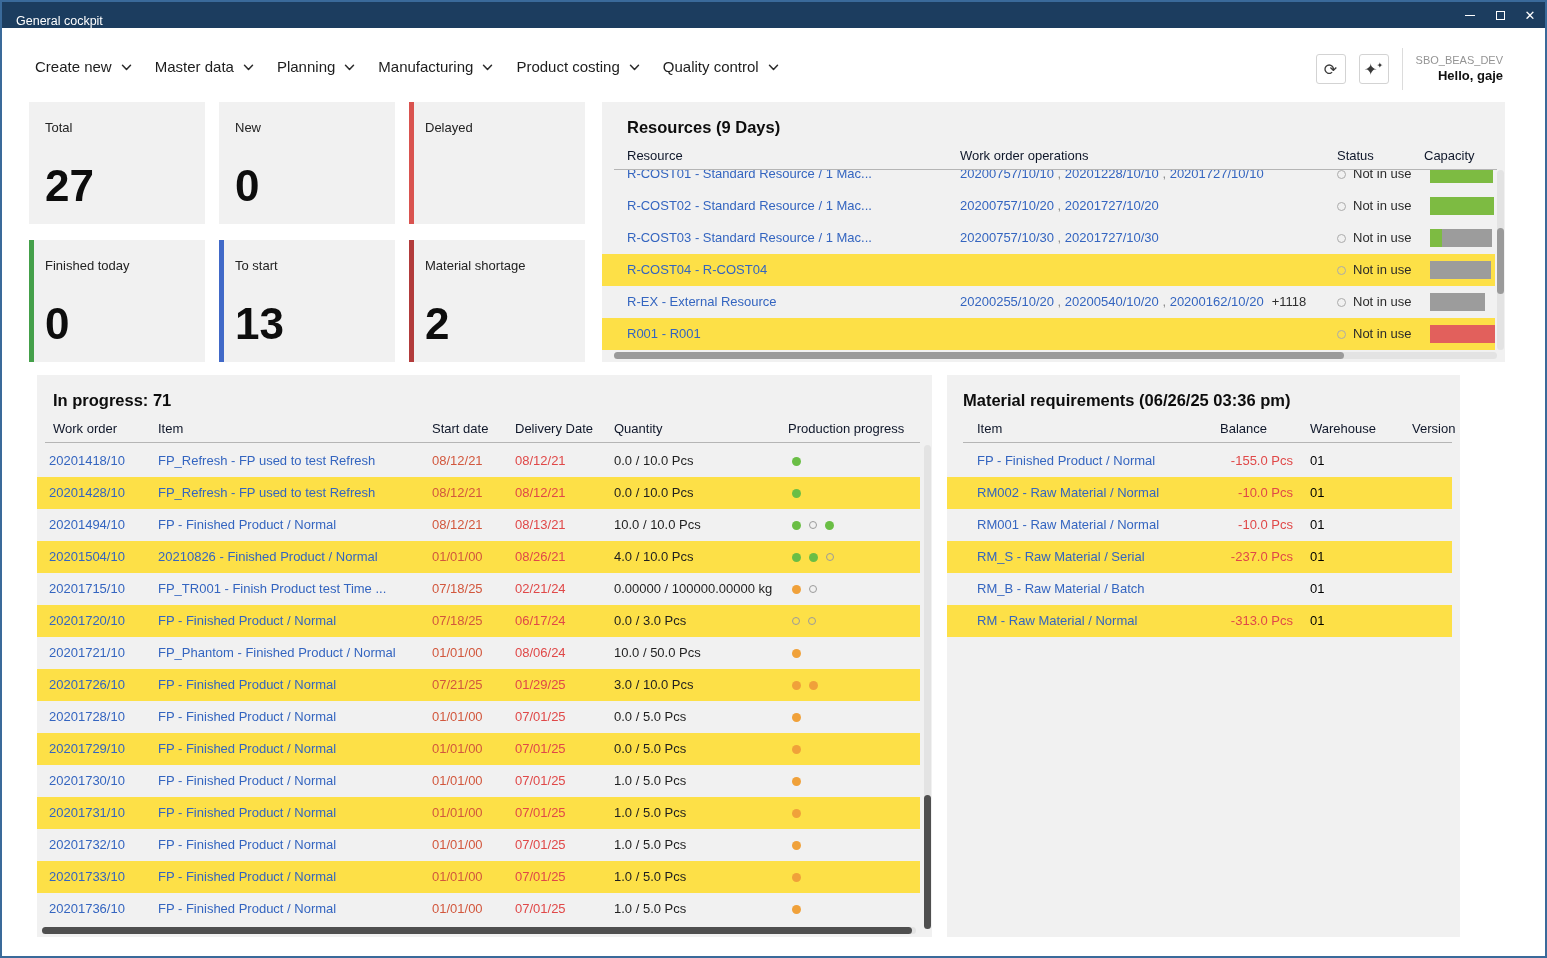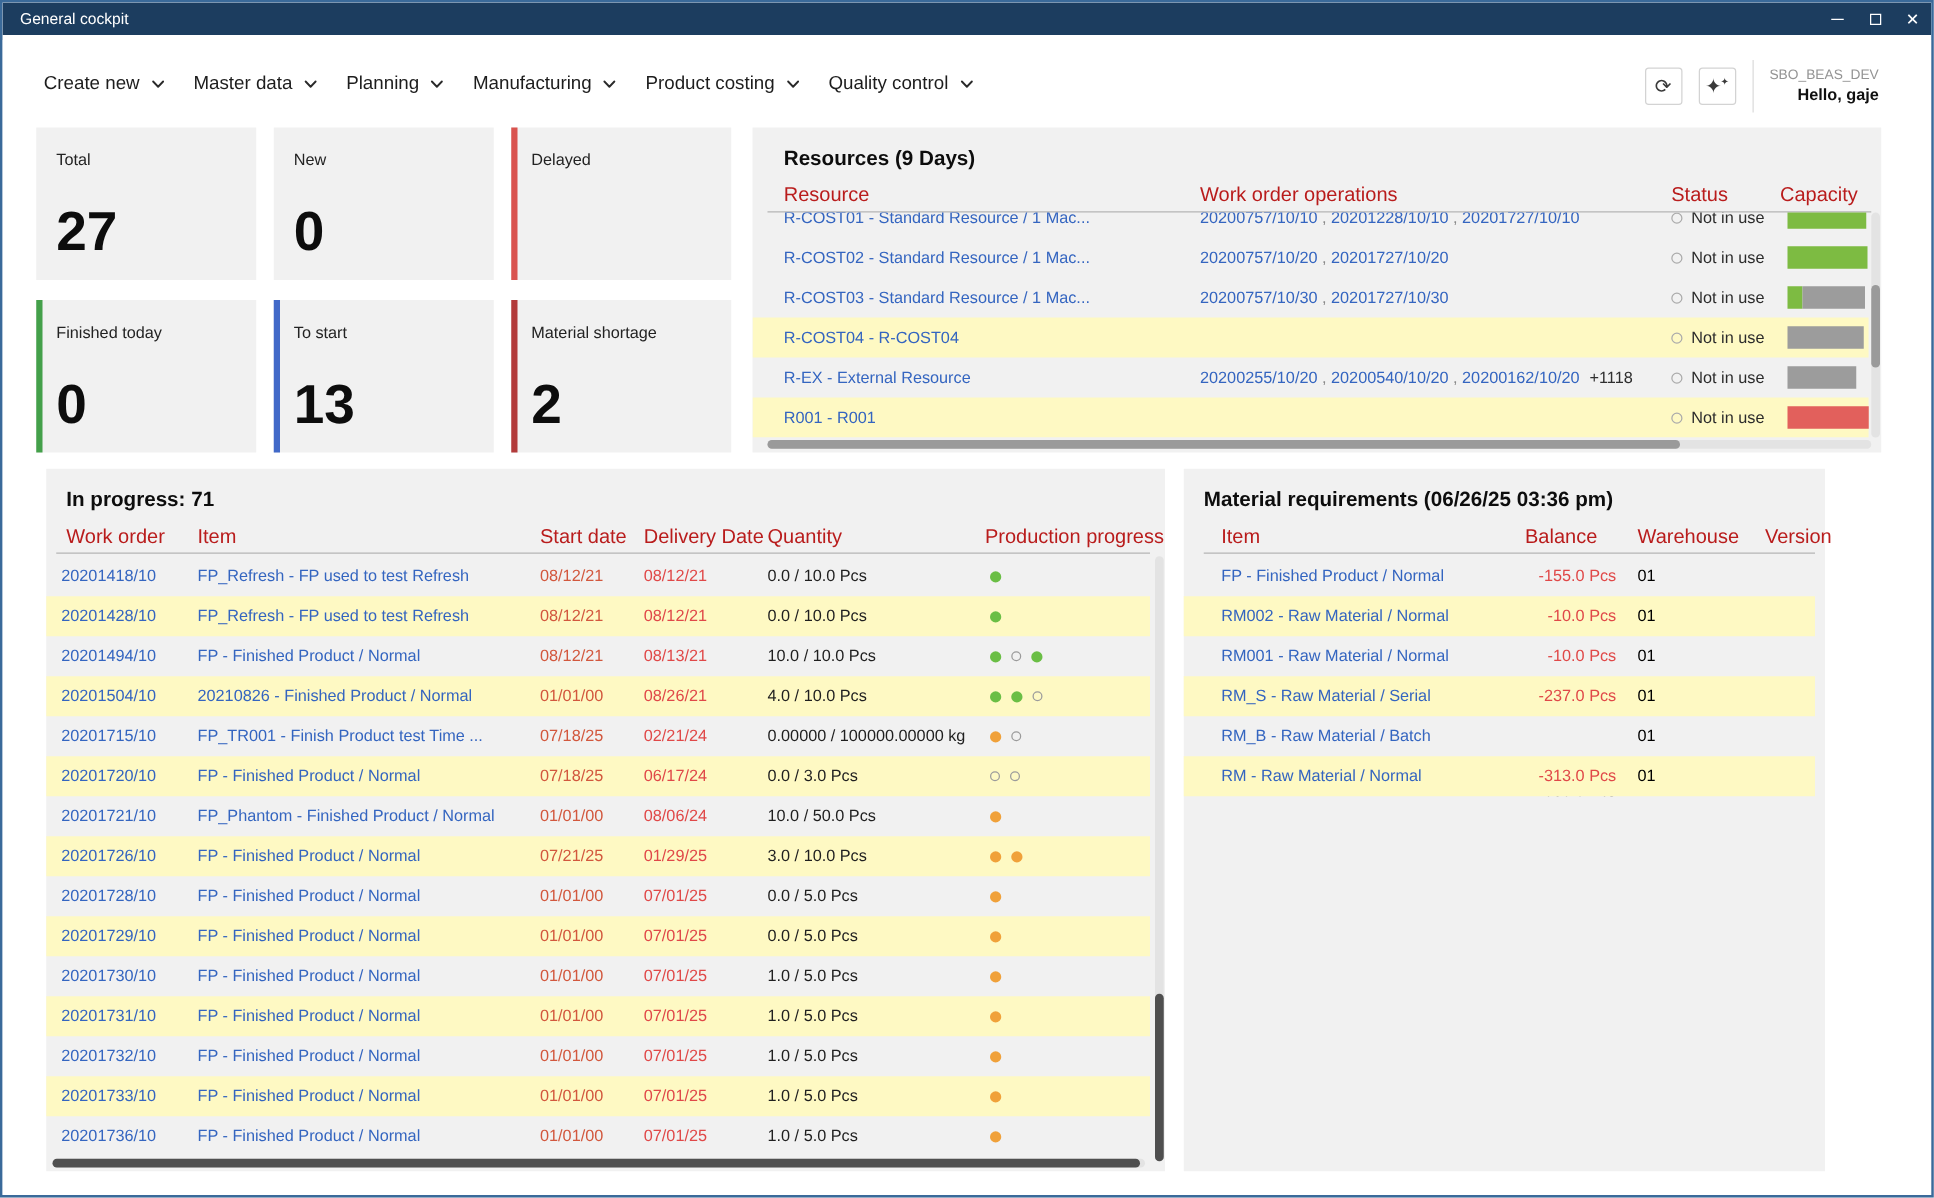--- a/index.html
+++ b/index.html
@@ -9,21 +9,21 @@
     font-family:"Liberation Sans", sans-serif;
   }
   .window {
     width:1547px; height:958px; position:relative; background:#fff;
     border:2px solid #3a6a9a; overflow:hidden;
   }
   
   .titlebar {
     position:absolute; top:0; left:0; right:0; height:26px;
     background:var(--titlebar,#1c3d5f); color:#fff;
-    display:flex; align-items:center; padding-left:14px; font-size:12.5px;
+    display:flex; align-items:flex-end; padding-left:14px; font-size:12.5px;
   }
   .win-controls { margin-left:auto; display:flex; align-items:center; height:100%; }
   .win-btn {
     width:30px; height:100%; background:transparent; border:0; color:#fff;
     display:flex; align-items:center; justify-content:center; font-size:13px; padding:0; cursor:default;
   }
   .glyph-min { width:10px; border-top:1.6px solid #fff; display:block; }
   .glyph-max { width:9px; height:9px; border:1.4px solid #fff; display:block; }
   .content { position:absolute; top:30px; left:0; right:0; bottom:0; background:#fff; }
 
@@ -50,27 +50,27 @@
     column-gap:14px; row-gap:16px;
   }
   .kpi-card { background:#f1f1f1; position:relative; padding:18px 16px 16px; display:flex; flex-direction:column; }
   .kpi-accent { position:absolute; left:0; top:0; bottom:0; width:5px; }
   .kpi-label { font-size:13px; color:#232323; }
   .kpi-value { margin-top:auto; font-size:44px; font-weight:700; color:#0d0d0d; line-height:1; }
 
   
   .panel { position:absolute; background:#f1f1f1; }
   .panel-title { position:absolute; margin:0; font-size:16.5px; font-weight:700; color:#0d0d0d; top:16px; white-space:nowrap; }
-  .colhead { position:absolute; top:46px; font-size:16px; color:#b91c1c; white-space:nowrap;text-align:right; }
+  .colhead { position:absolute; top:46px; font-size:13px; color:#0f172a; white-space:nowrap;text-align:right; }
   .divider { position:absolute; border-top:1px solid #b5b5b5; }
   .cell { position:absolute; top:0; line-height:32px; white-space:nowrap; }
   .link { color:var(--link,#3465c0); }
   .sep { color:#8a8a8a; }
   .extra { color:#2f2f2f; margin-left:8px; }
-  .striped { background:#fef9c3; }
+  .striped { background:#fde047; }
 
   
   #resources-panel { left:600px; top:70px; width:903px; height:260px; }
   #resources-panel .panel-title { left:25px; }
   .rh-resource { left:25px; } .rh-ops { left:358px; } .rh-status { left:735px; } .rh-cap { left:822px; }
   #res-divider { left:12px; right:8px; top:67px; }
   #res-rows { position:absolute; left:0; right:10px; top:68px; height:180px; overflow:hidden; }
   .res-row { position:relative; height:32px; font-size:13px; }
   .res-row.clipped { margin-top:-12px; }
   .rr-name { left:25px; }

